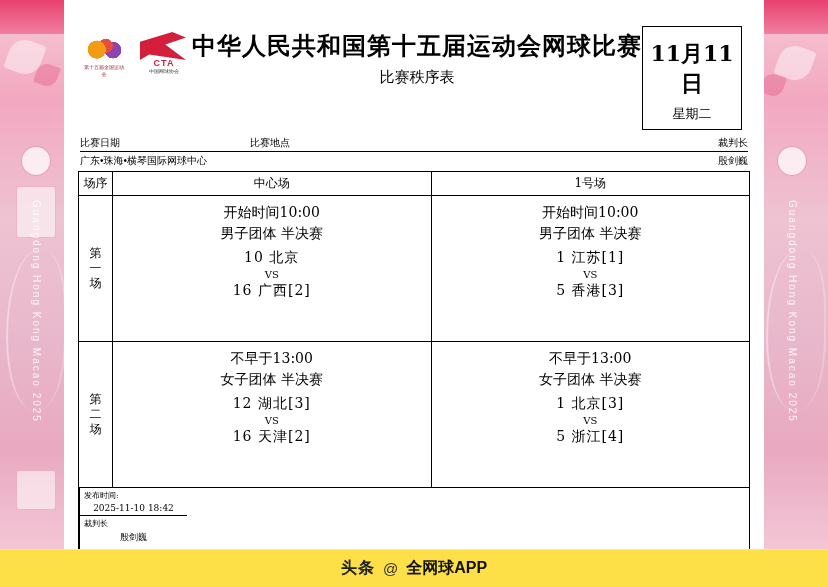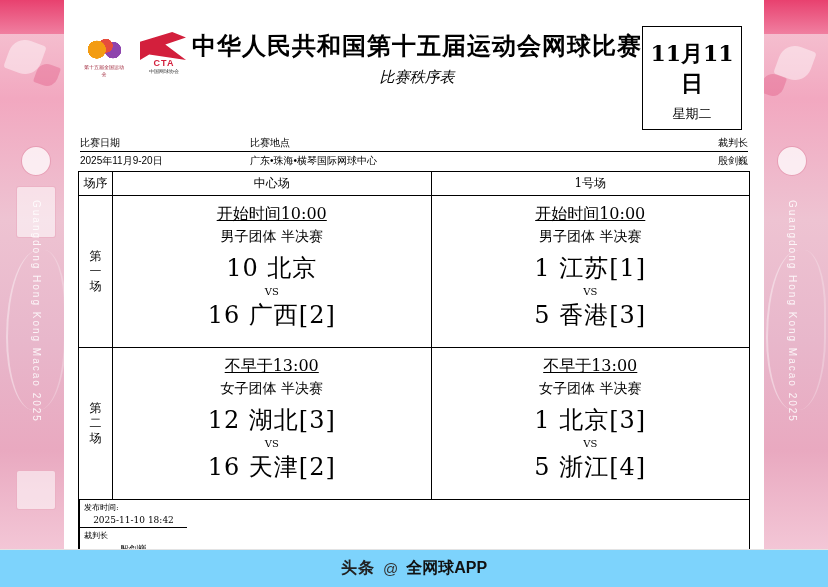--- a/index.html
+++ b/index.html
@@ -140,21 +140,20 @@
     font-size: 24px;
     font-weight: bold;
     letter-spacing: 1px;
     color: #000;
     white-space: nowrap;
     text-align: right;
   }
   .title-sub {
     font-family: "DejaVu Serif", serif;
     font-size: 15px;
-    font-style: italic;
     margin-top: 6px;
     color: #000;
   }
   .date-box {
     width: 170px;
     border: 1.5px solid #000;
     text-align: center;
     padding: 12px 0 6px 0;
     margin-right: 4px;
   }
@@ -214,30 +213,29 @@
   .order-cell span {
     display: block;
   }
   .match-cell {
     text-align: center;
     padding: 8px 0 14px 0;
     vertical-align: top;
     height: 146px;
   }
   .m-time {
-    font-size: 16px;
+    font-size: 14px;
     margin-bottom: 3px;
-    text-decoration: underline;
   }
   .m-event {
     font-size: 14px;
     margin-bottom: 6px;
   }
   .m-team {
-    font-size: 24px;
+    font-size: 14px;
     margin: 2px 4px;
     letter-spacing: 1px;
   }
   .m-vs {
     font-size: 10px;
     margin: 1px 0;
   }
 
   
   .bottom {
@@ -265,21 +263,21 @@
   }
   .stamp .s-row:last-child { border-bottom: none; }
   .stamp .s-label { color: #000; }
   .stamp .s-val { text-align: center; padding-top: 2px; font-size: 9px; }
 
   
   #footer {
     position: absolute;
     left: 0; bottom: 0;
     width: 828px; height: 38px;
-    background: #7dd3fc;
+    background: #fde047;
     border-top: 1px solid #e3e3e3;
     display: flex;
     align-items: center;
     justify-content: center;
     gap: 8px;
   }
   .toutiao-logo {
     font-size: 16px;
     font-weight: bold;
     color: #222;
@@ -339,21 +337,20 @@
       </div>
     </div>
 
     <div class="meta-row labels">
       <div class="c1">比赛日期</div>
       <div class="c2">比赛地点</div>
       <div class="c3">裁判长</div>
     </div>
     <div class="meta-line"></div>
     <div class="meta-row values">
-      <div class="c1">2025年11月9-20日</div>
       <div class="c2">广东•珠海•横琴国际网球中心</div>
       <div class="c3">殷剑巍</div>
     </div>
 
     <table class="sched">
       <colgroup>
         <col class="col-order">
         <col style="width:50%">
         <col style="width:50%">
       </colgroup>

